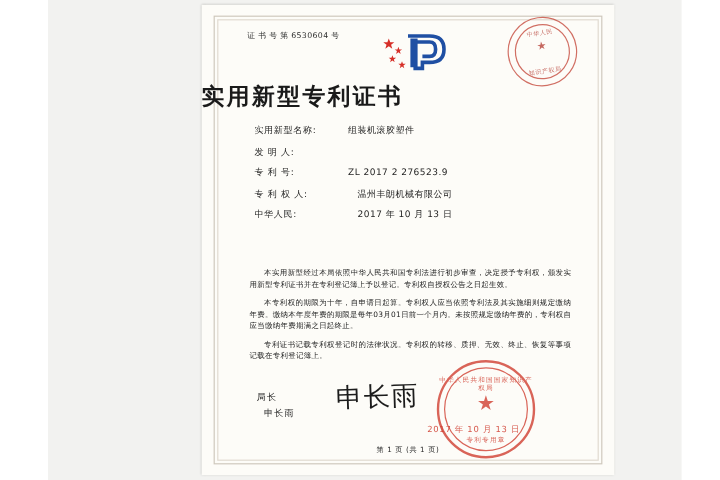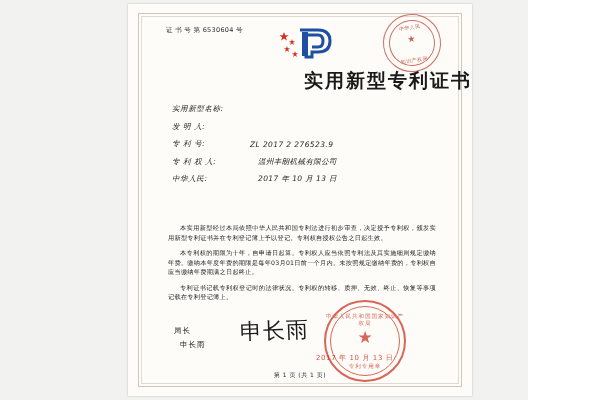--- a/index.html
+++ b/index.html
@@ -9,20 +9,21 @@
     height: 400px;
     overflow: hidden;
     background: #ffffff;
     font-family: "DejaVu Sans", sans-serif;
   }
   #page {
     position: relative;
     width: 528px;
     height: 400px;
     background: #f2f2f0;
+    margin-left: 40px;
   }
   
   .cert {
     position: absolute;
     left: 128px;
     top: 4px;
     width: 344px;
     height: 392px;
     background: #fdfcf8;
     box-shadow: 0 0 2px rgba(0,0,0,0.25);
@@ -111,43 +112,42 @@
     color: #b03026;
     letter-spacing: 0.5px;
   }
 
   
   .title {
     position: absolute;
     top: 64px;
     left: 0;
     width: 100%;
-    text-align: right;
+    text-align: left;
     font-family: "DejaVu Serif", serif;
     font-size: 19px;
     font-weight: bold;
     color: #1a1a1a;
     letter-spacing: 2px;
   }
 
   
   .fields {
     position: absolute;
     left: 44px;
     top: 100px;
     width: 262px;
   }
   .field-row {
     display: flex;
-    align-items: flex-end;
+    align-items: flex-start;
     margin-bottom: 7.5px;
     font-size: 7.5px;
     color: #1f1f1f;
     white-space: nowrap;
-    font-style: italic;
   }
   .field-label {
     width: 78px;
     flex: 0 0 78px;
     letter-spacing: 0.6px;
   }
   .field-value {
     flex: 1 1 auto;
     letter-spacing: 0.4px;
   }
@@ -293,20 +293,21 @@
       <div class="seal-text-top">中华人民</div>
       <div class="seal-star">★</div>
       <div class="seal-text-bottom">知识产权局</div>
     </div>
 
     <div class="title">实用新型专利证书</div>
 
     <div class="fields">
       <div class="field-row">
         <span class="field-label">实用新型名称:</span>
+        <span class="field-value">组装机滚胶塑件</span>
       </div>
       <div class="field-row">
         <span class="field-label">发 明 人:</span>
       </div>
       <div class="field-row">
         <span class="field-label">专 利 号:</span>
         <span class="field-value">ZL 2017 2 276523.9</span>
       </div>
       <div class="field-row wide">
         <span class="field-label">专 利 权 人:</span>

